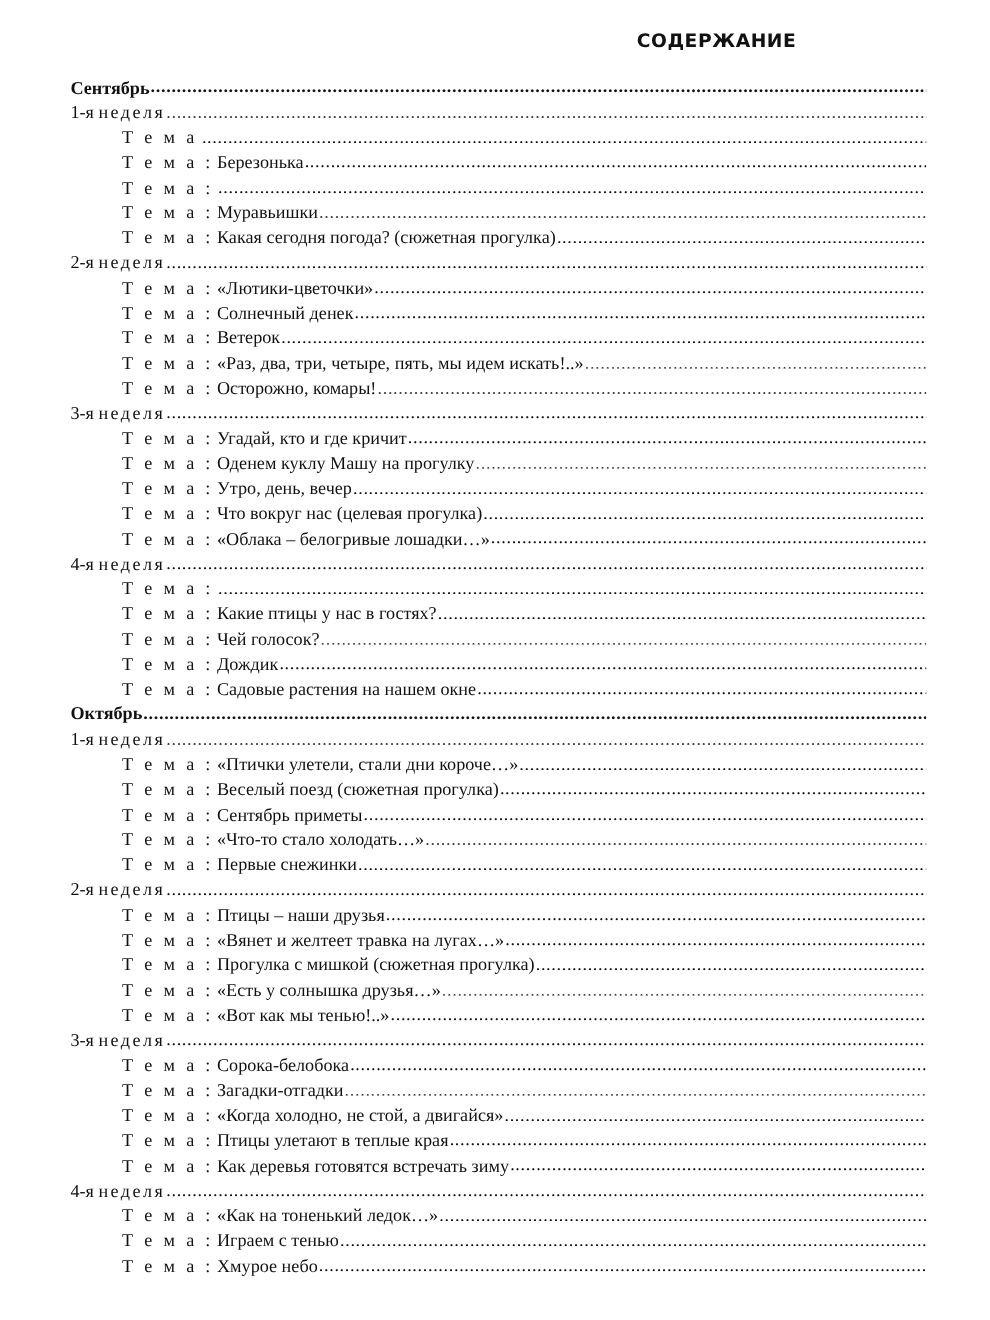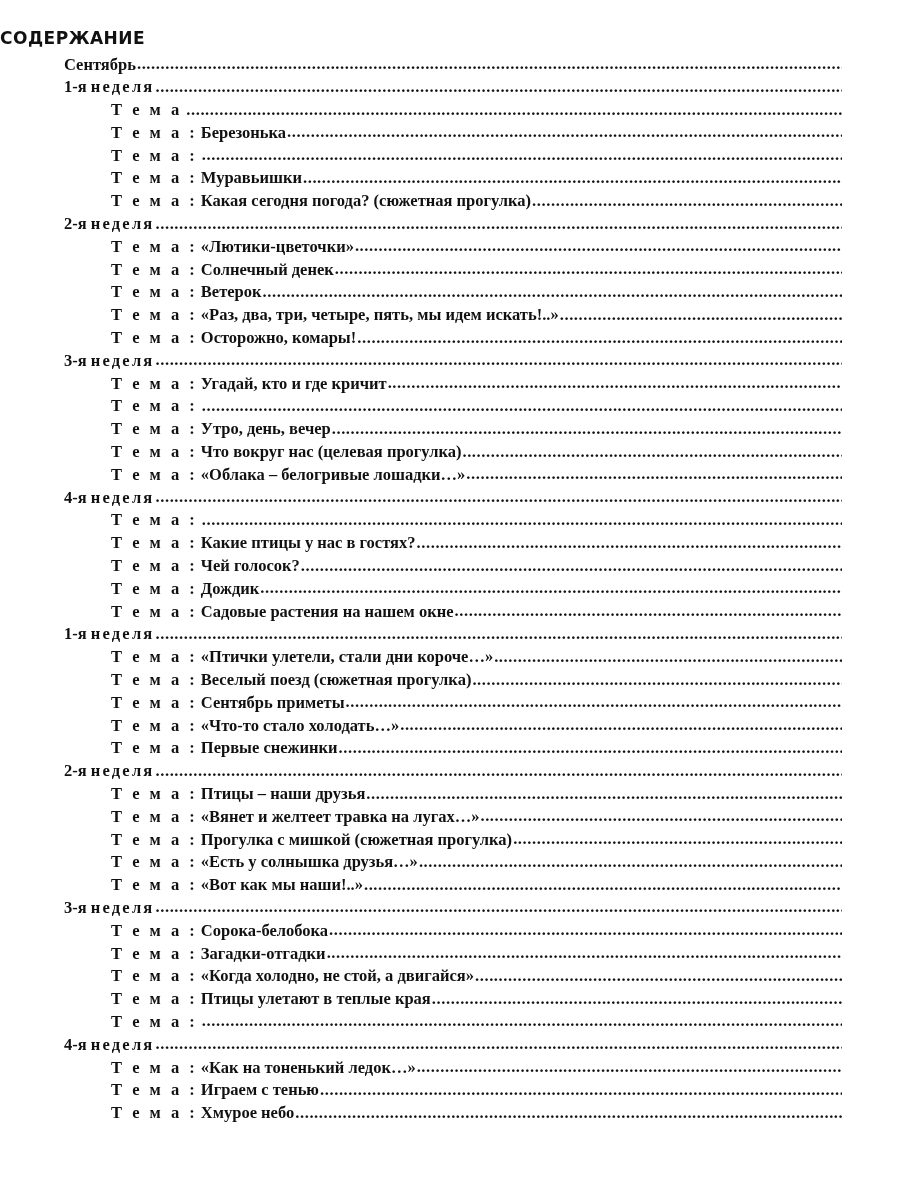--- a/index.html
+++ b/index.html
@@ -1,24 +1,24 @@
 <!DOCTYPE html>
 <html><head>
 <meta charset="utf-8">
 <style>
   html, body { margin: 0; padding: 0; background: #ffffff; }
   body { width: 900px; height: 1200px; overflow: hidden; position: relative; color: #111; }
   .title {
-    position: absolute; left: 0; top: 28px; width: 724px; text-align: left;
+    position: absolute; left: 0; top: 28px; width: 724px; text-align: right;
     font-family: "DejaVu Sans", sans-serif; font-weight: bold; font-size: 17px; letter-spacing: 0.5px;
   }
-  .toc { position: absolute; left: 64px; top: 53px; width: 778px; }
+  .toc { position: absolute; left: 64px; top: 68px; width: 778px; }
   .row {
     display: flex; align-items: baseline; height: 22.8px; line-height: 22.8px;
-    font-family: "Liberation Serif", serif; font-size: 16.5px; white-space: nowrap; overflow: hidden; font-weight: bold;
+    font-family: "Liberation Serif", serif; font-size: 16.5px; white-space: nowrap; overflow: hidden;
   }
   .row.month { font-weight: bold; }
   .row.topic { padding-left: 47px; }
   .row.week .lbl-week { letter-spacing: 2.2px; }
   .tema-word { letter-spacing: 3px; margin-right: 3px; }
   .fill { flex: 1 1 auto; overflow: hidden; position: relative; margin-left: 1px; }
   .fill::after {
     content: "........................................................................................................................................................................................................................................................................................................";
     position: absolute; left: 0; letter-spacing: 0.6px;
   }
@@ -93,20 +93,21 @@
       <span>3-я <span class="lbl-week">неделя</span></span>
       <span class="fill"></span>
     </div>
     <div class="row topic">
       <span class="tema-word">Т е м а :</span>
       <span>Угадай, кто и где кричит</span>
       <span class="fill"></span>
     </div>
     <div class="row topic">
       <span class="tema-word">Т е м а :</span>
+      <span>Оденем куклу Машу на прогулку</span>
       <span class="fill"></span>
     </div>
     <div class="row topic">
       <span class="tema-word">Т е м а :</span>
       <span>Утро, день, вечер</span>
       <span class="fill"></span>
     </div>
     <div class="row topic">
       <span class="tema-word">Т е м а :</span>
       <span>Что вокруг нас (целевая прогулка)</span>
@@ -138,20 +139,24 @@
     <div class="row topic">
       <span class="tema-word">Т е м а :</span>
       <span>Дождик</span>
       <span class="fill"></span>
     </div>
     <div class="row topic">
       <span class="tema-word">Т е м а :</span>
       <span>Садовые растения на нашем окне</span>
       <span class="fill"></span>
     </div>
+    <div class="row month">
+      <span>Октябрь</span>
+      <span class="fill"></span>
+    </div>
     <div class="row week">
       <span>1-я <span class="lbl-week">неделя</span></span>
       <span class="fill"></span>
     </div>
     <div class="row topic">
       <span class="tema-word">Т е м а :</span>
       <span>«Птички улетели, стали дни короче…»</span>
       <span class="fill"></span>
     </div>
     <div class="row topic">
@@ -193,21 +198,21 @@
       <span>Прогулка с мишкой (сюжетная прогулка)</span>
       <span class="fill"></span>
     </div>
     <div class="row topic">
       <span class="tema-word">Т е м а :</span>
       <span>«Есть у солнышка друзья…»</span>
       <span class="fill"></span>
     </div>
     <div class="row topic">
       <span class="tema-word">Т е м а :</span>
-      <span>«Вот как мы наши!..»</span>
+      <span>«Вот как мы тенью!..»</span>
       <span class="fill"></span>
     </div>
     <div class="row week">
       <span>3-я <span class="lbl-week">неделя</span></span>
       <span class="fill"></span>
     </div>
     <div class="row topic">
       <span class="tema-word">Т е м а :</span>
       <span>Сорока-белобока</span>
       <span class="fill"></span>
@@ -222,20 +227,21 @@
       <span>«Когда холодно, не стой, а двигайся»</span>
       <span class="fill"></span>
     </div>
     <div class="row topic">
       <span class="tema-word">Т е м а :</span>
       <span>Птицы улетают в теплые края</span>
       <span class="fill"></span>
     </div>
     <div class="row topic">
       <span class="tema-word">Т е м а :</span>
+      <span>Как деревья готовятся встречать зиму</span>
       <span class="fill"></span>
     </div>
     <div class="row week">
       <span>4-я <span class="lbl-week">неделя</span></span>
       <span class="fill"></span>
     </div>
     <div class="row topic">
       <span class="tema-word">Т е м а :</span>
       <span>«Как на тоненький ледок…»</span>
       <span class="fill"></span>

